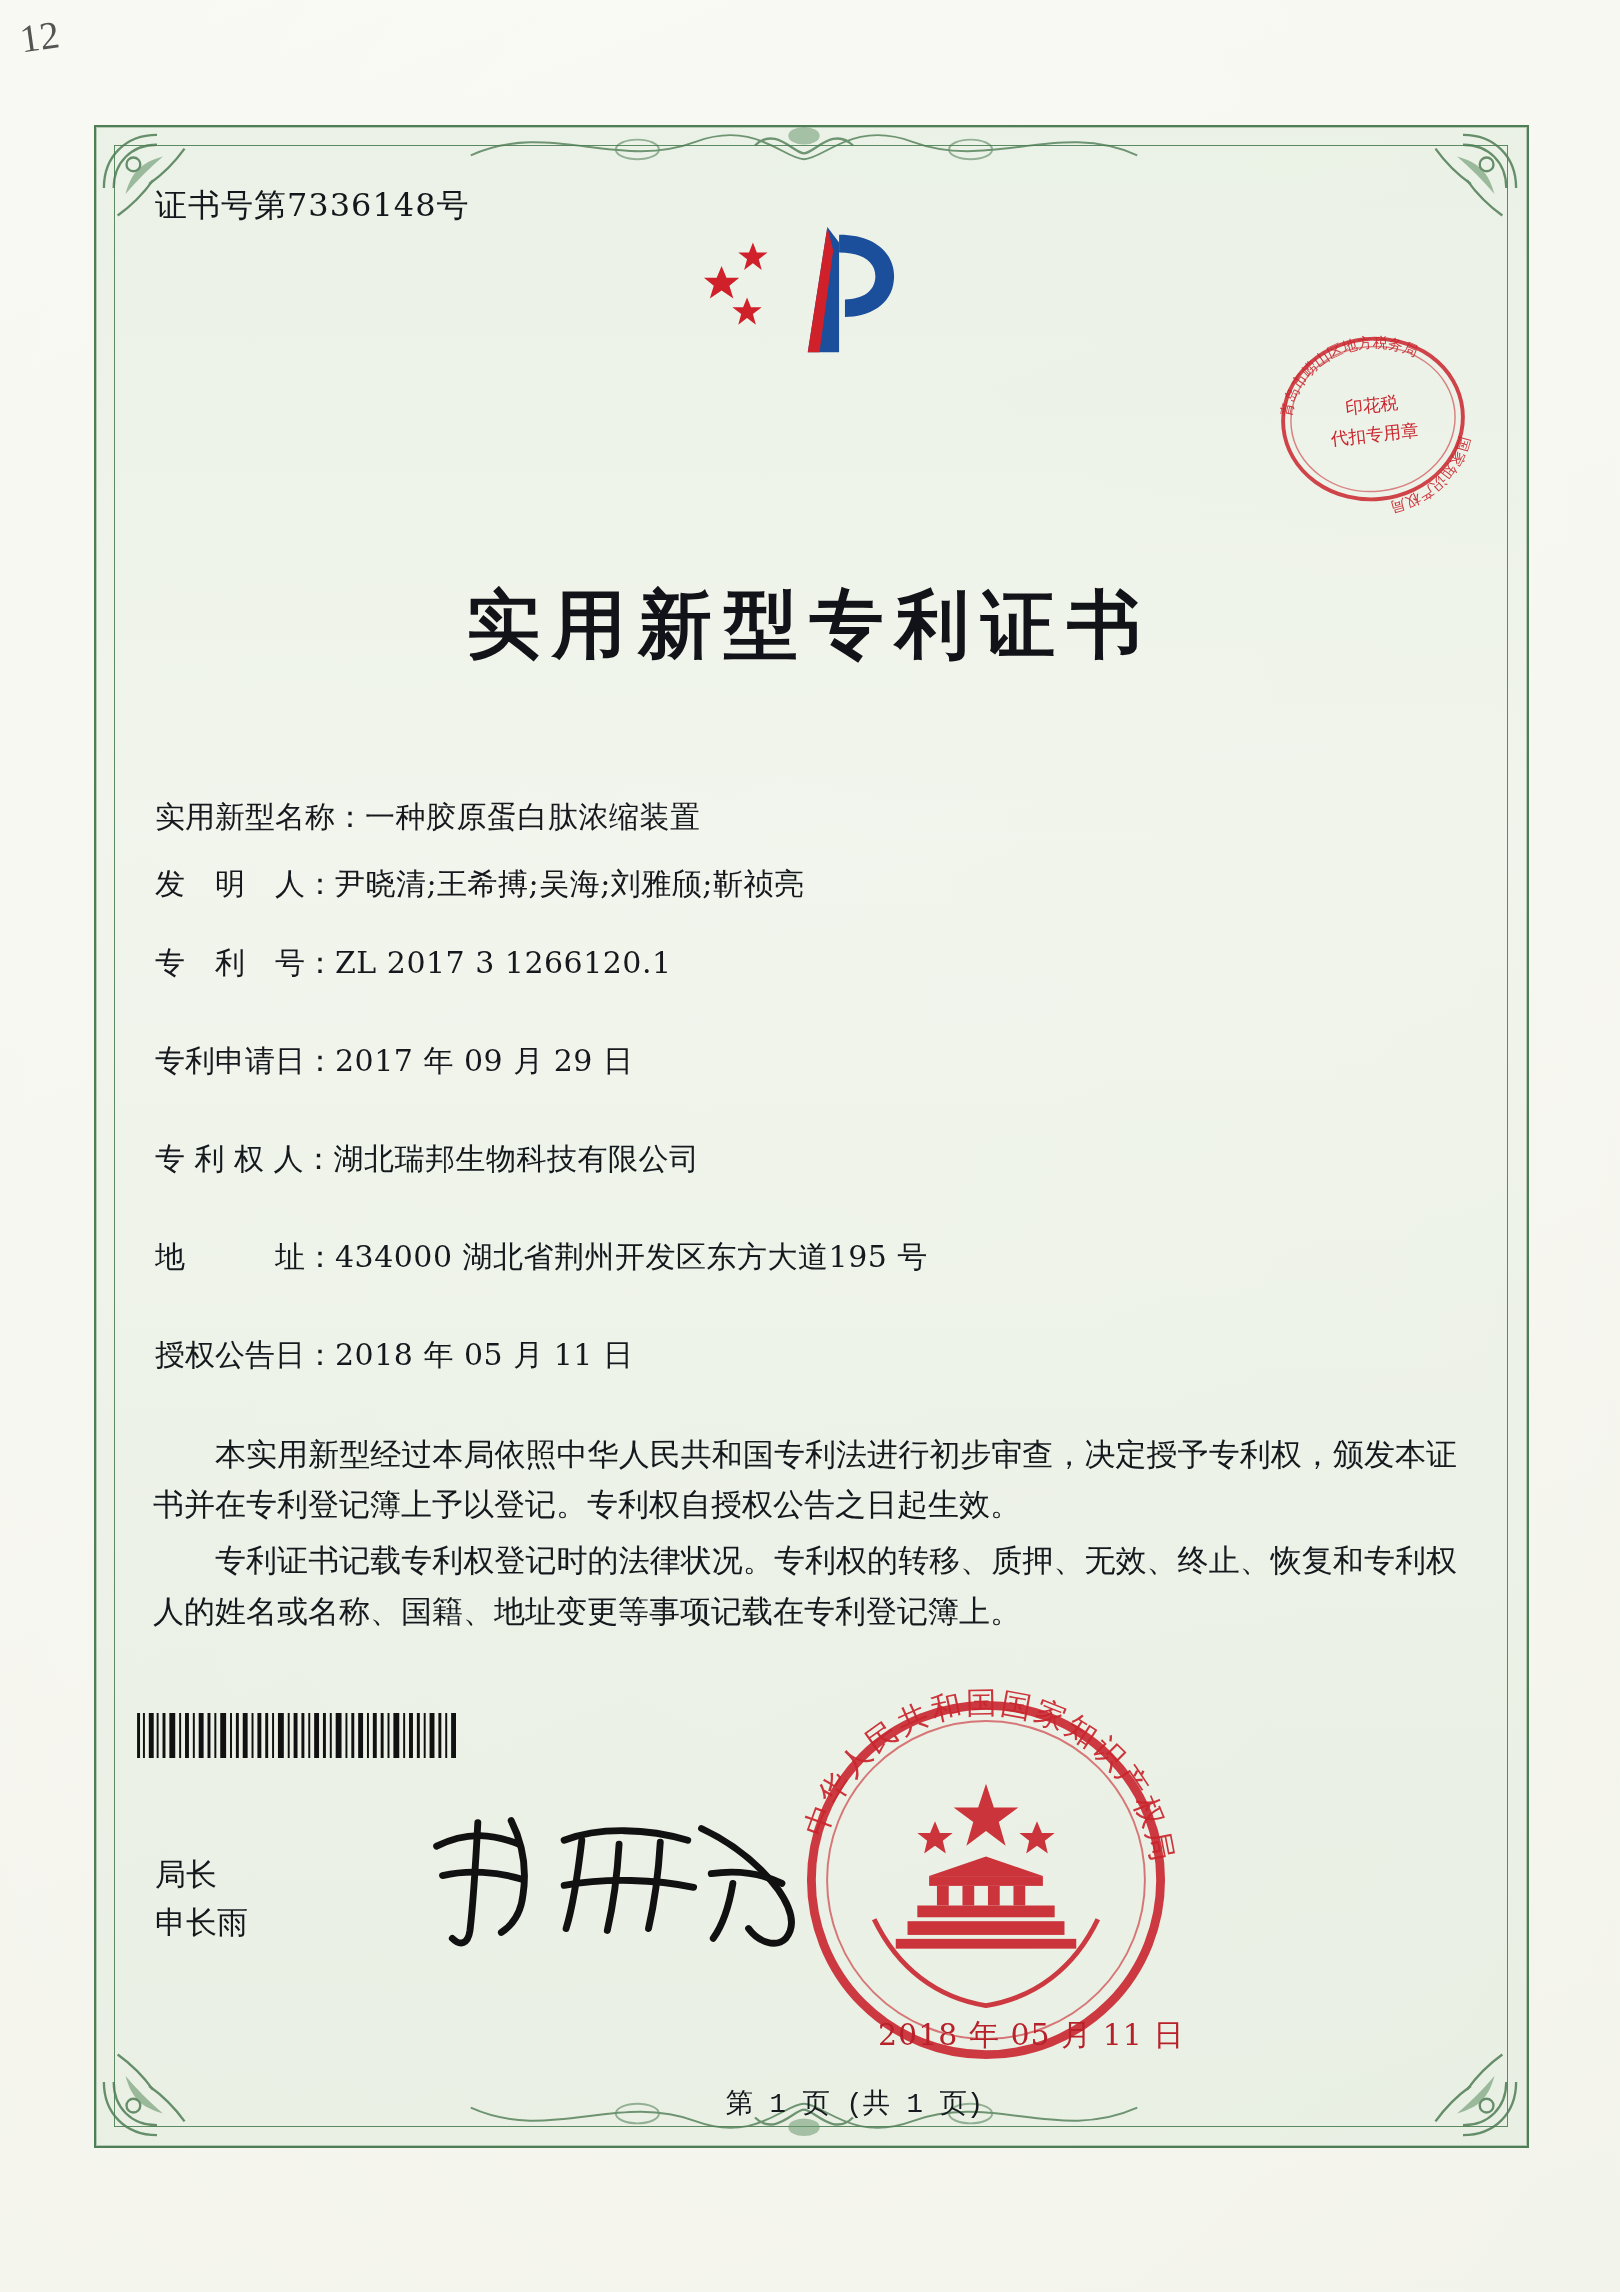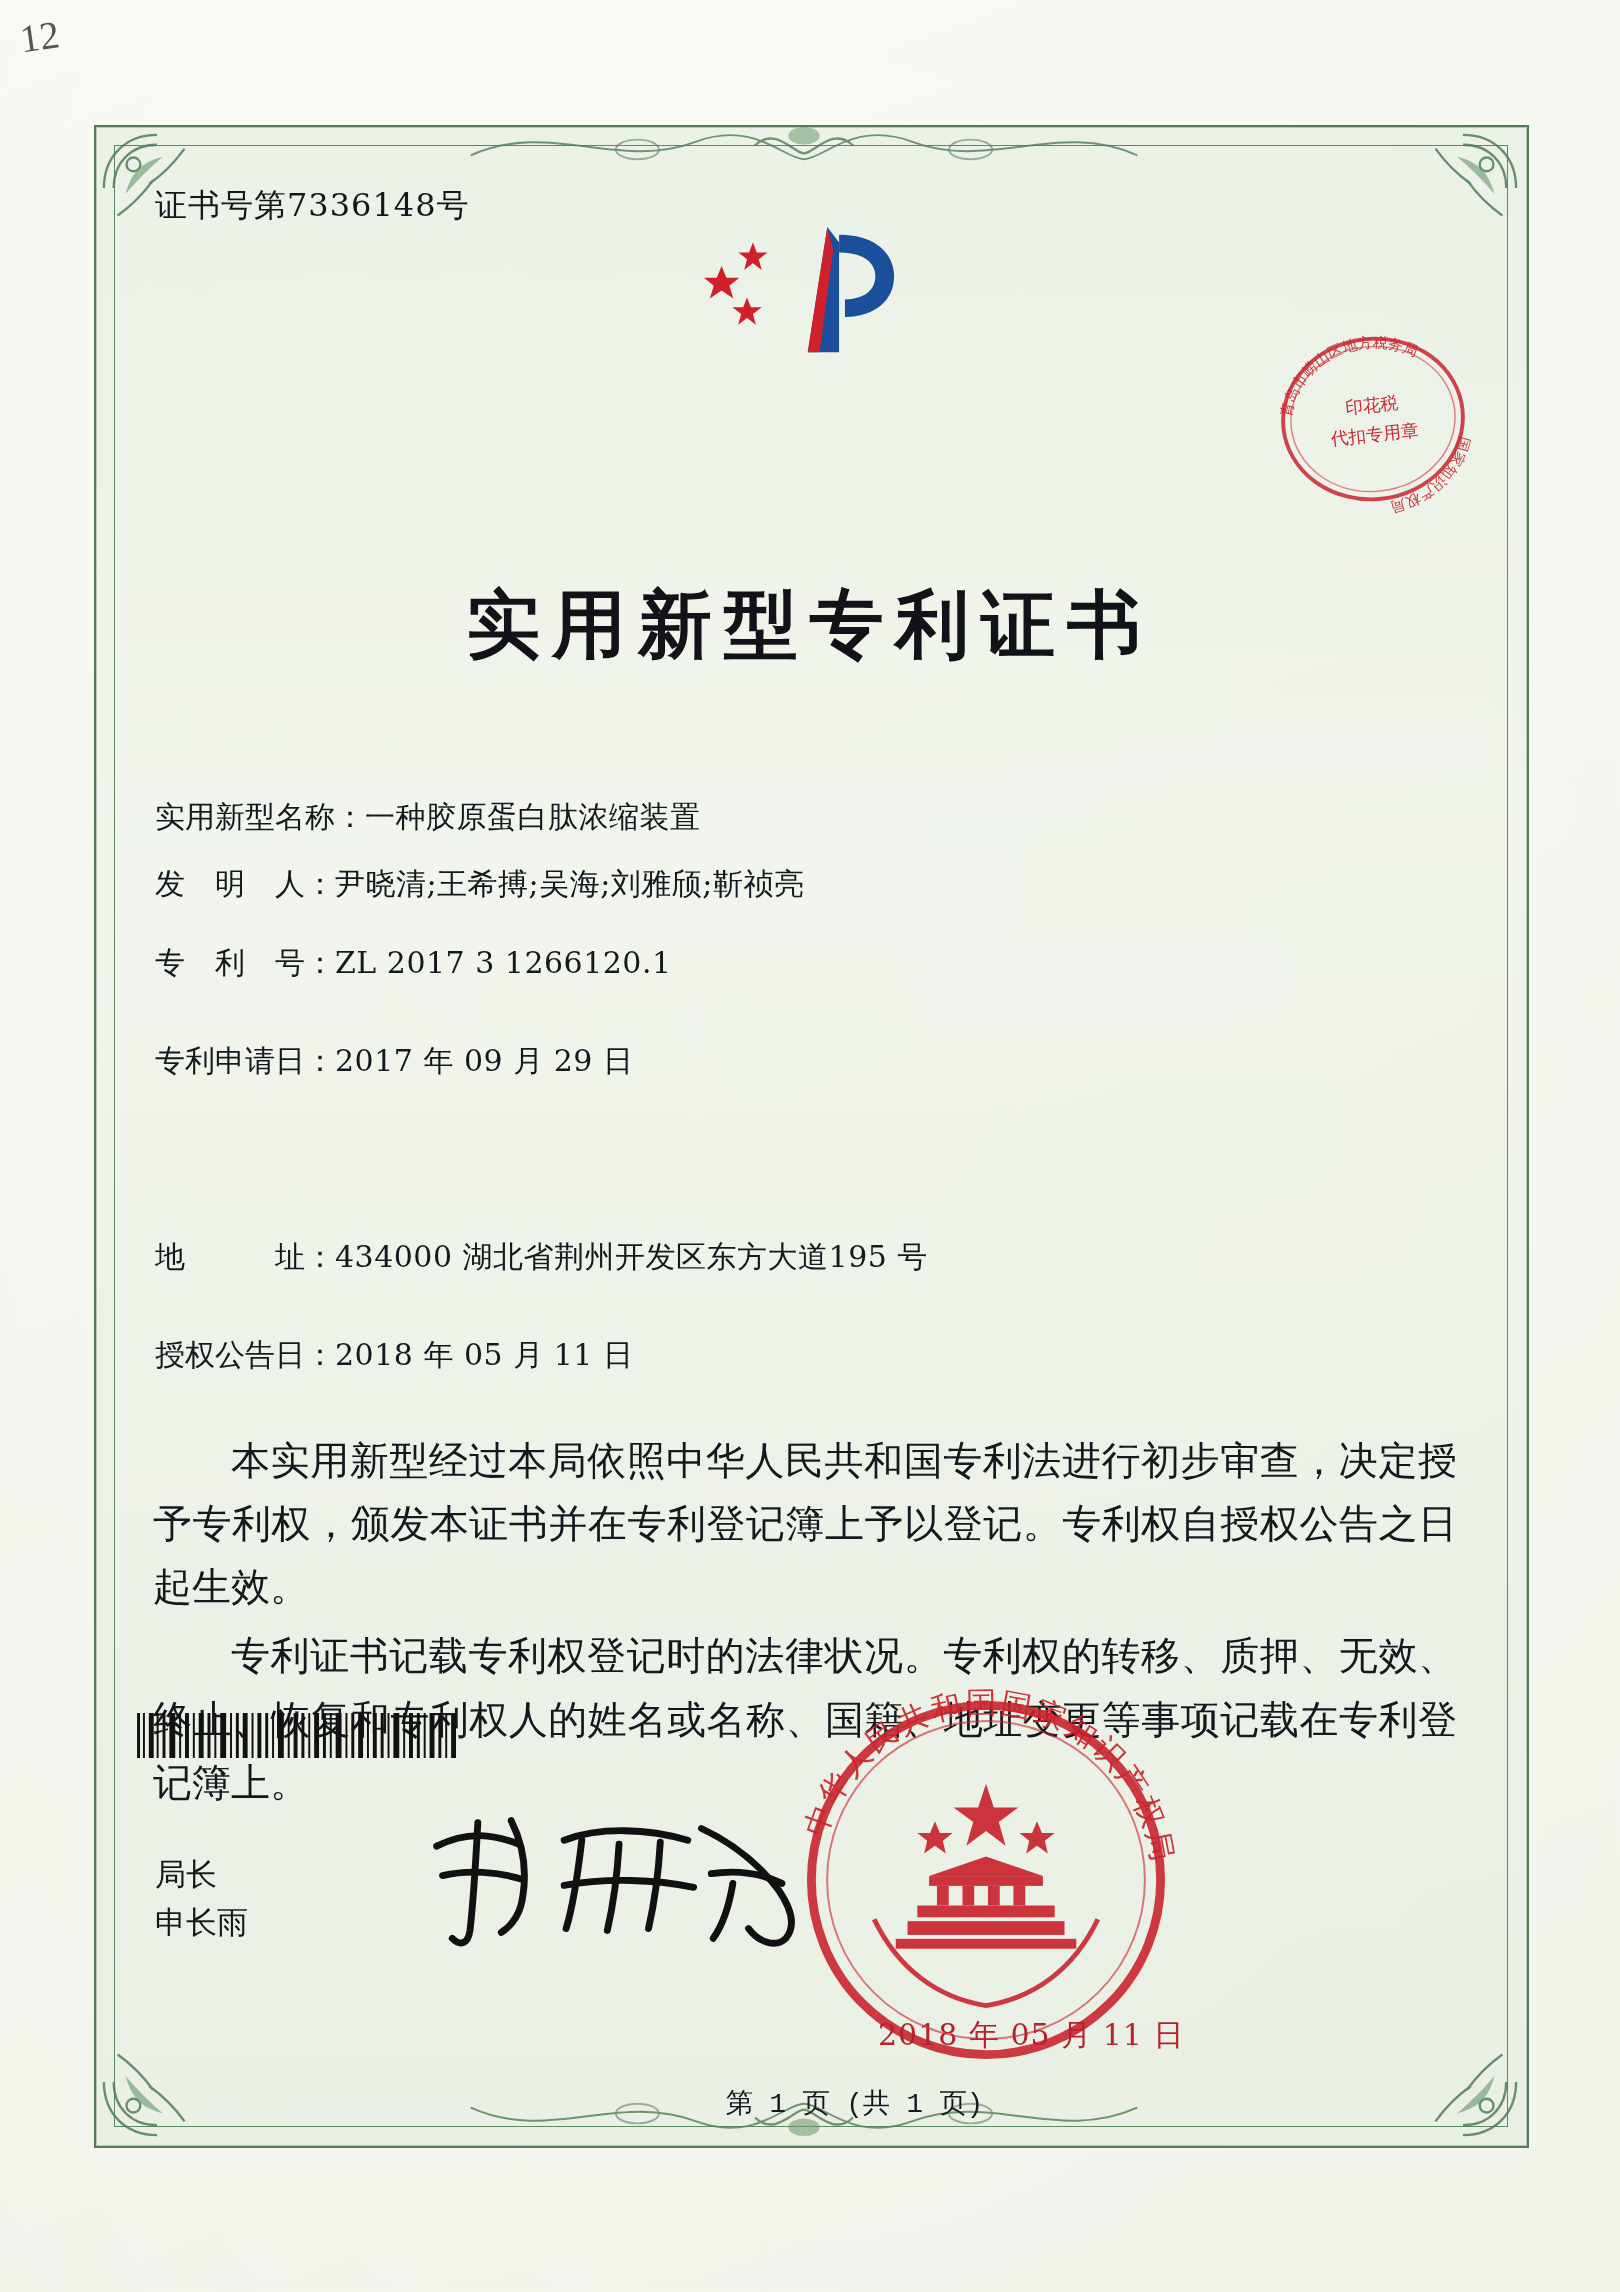--- a/index.html
+++ b/index.html
@@ -94,21 +94,21 @@
   #f3{top:818px;}
   #f4{top:916px;}
   #f5{top:1014px;}
   #f6{top:1112px;}
   #f7{top:1210px;}
   #f8{top:1230px;left:686px;}
 
   
   #paras{
     position:absolute;left:59px;top:1304px;width:1304px;
-    font-size:39px;line-height:1.62;color:#15181d;
+    font-size:31px;line-height:1.62;color:#15181d;
     font-family:"DejaVu Serif",serif;
     text-align:justify;
   }
   #paras p{margin:0 0 5.9px 0;text-indent:2em;}
 
   
   #barcode{
     position:absolute;left:43px;top:1588px;width:323px;height:45px;
   }
 
@@ -265,20 +265,23 @@
       <span class="lab">实用新型名称：</span><span class="val">一种胶原蛋白肽浓缩装置</span>
     </div>
     <div class="field" id="f2">
       <span class="lab">发　明　人：</span><span class="val">尹晓清;王希搏;吴海;刘雅颀;靳祯亮</span>
     </div>
     <div class="field" id="f3">
       <span class="lab">专　利　号：</span><span class="val">ZL 2017 3 1266120.1</span>
     </div>
     <div class="field" id="f4">
       <span class="lab">专利申请日：</span><span class="val">2017 年 09 月 29 日</span>
+    </div>
+    <div class="field" id="f5">
+      <span class="lab">专 利 权 人：</span><span class="val">湖北瑞邦生物科技有限公司</span>
     </div>
     <div class="field" id="f6">
       <span class="lab">地　　　址：</span><span class="val">434000 湖北省荆州开发区东方大道195 号</span>
     </div>
     <div class="field" id="f7">
       <span class="lab">授权公告日：</span><span class="val">2018 年 05 月 11 日</span>
     </div>
 
     <div id="paras">
       <p>本实用新型经过本局依照中华人民共和国专利法进行初步审查，决定授予专利权，颁发本证书并在专利登记簿上予以登记。专利权自授权公告之日起生效。</p>

